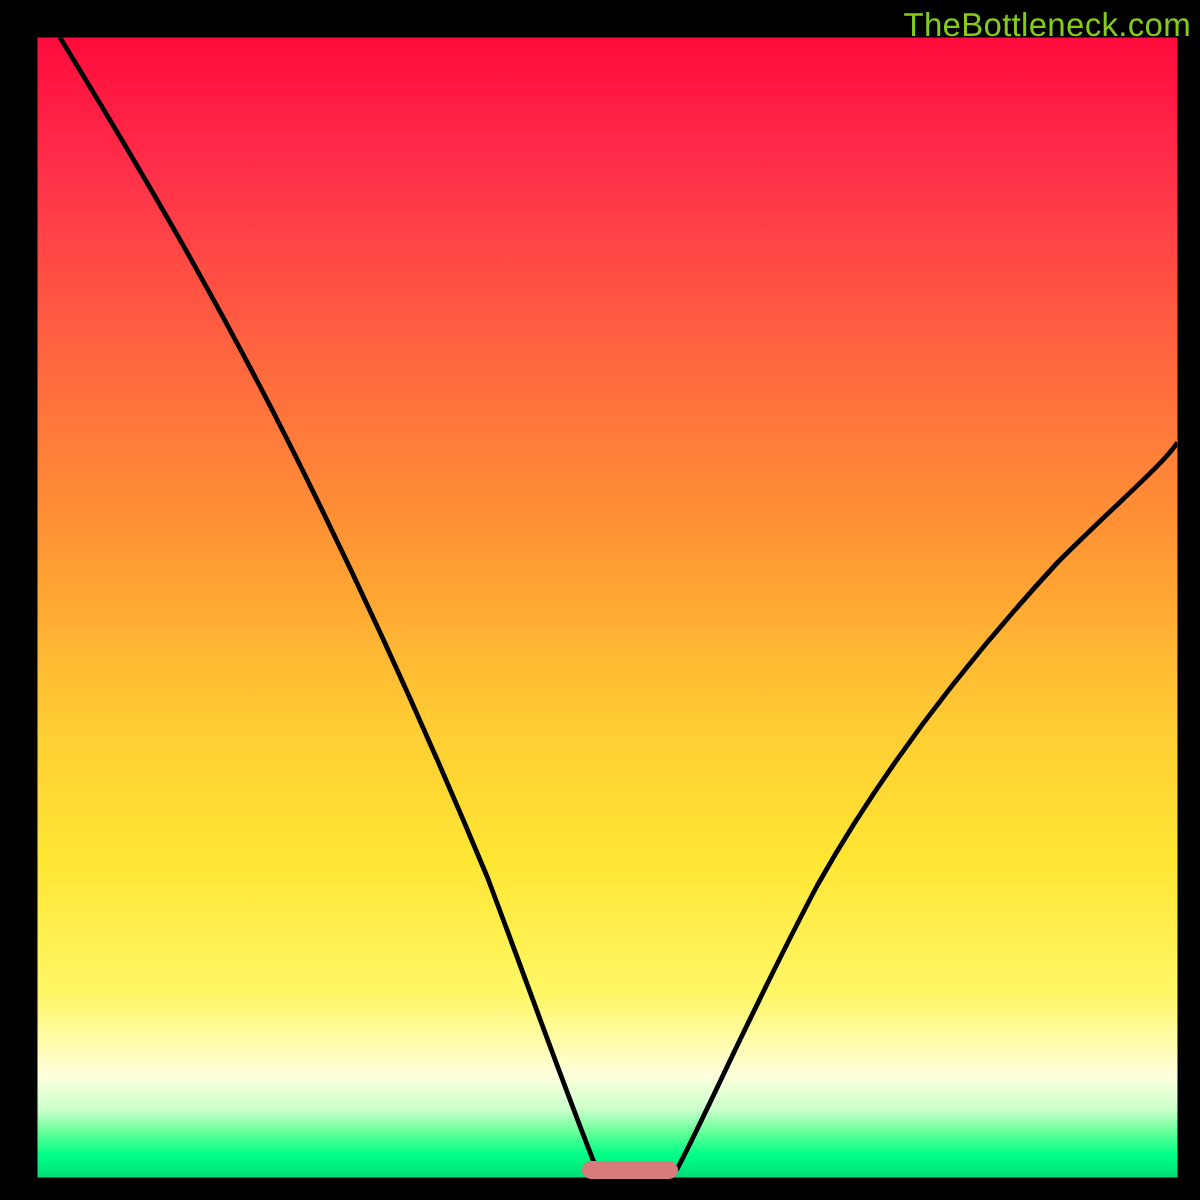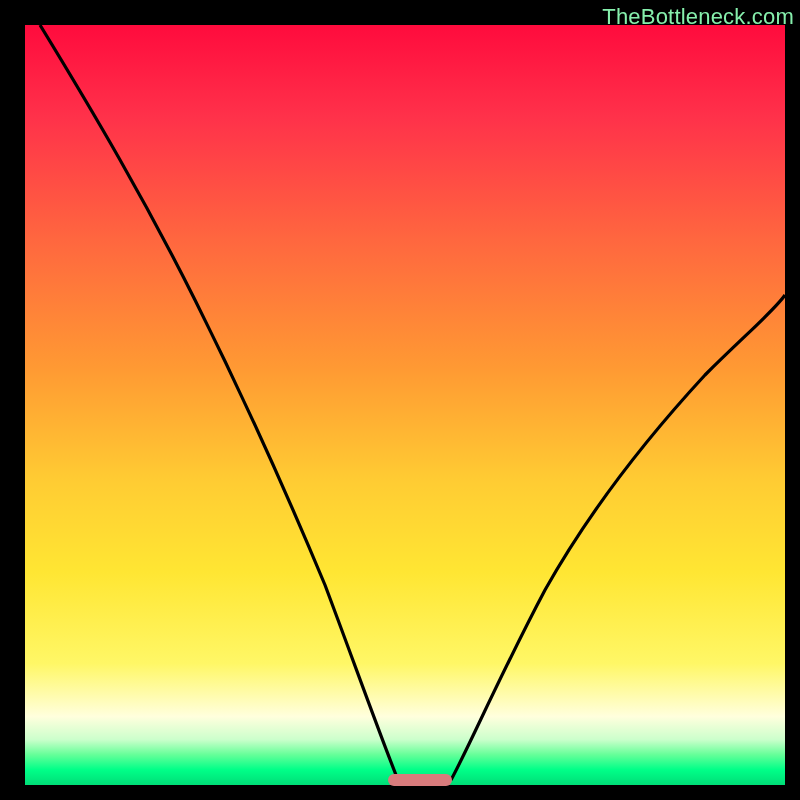--- a/index.html
+++ b/index.html
@@ -35,21 +35,21 @@
       #ccffcc 94%,
       #66ff99 96%,
       #00ff88 98%,
       #00dd77 100%
     );
   }
   .watermark {
     position: absolute;
     top: 4px;
     right: 6px;
-    color: #86efac;
+    color: #84cc16;
     font-size: 22px;
     font-weight: 500;
     font-family: Arial, Helvetica, sans-serif;
     letter-spacing: 0.2px;
   }
   svg.curve {
     position: absolute;
     left: 0;
     top: 0;
     width: 760px;

